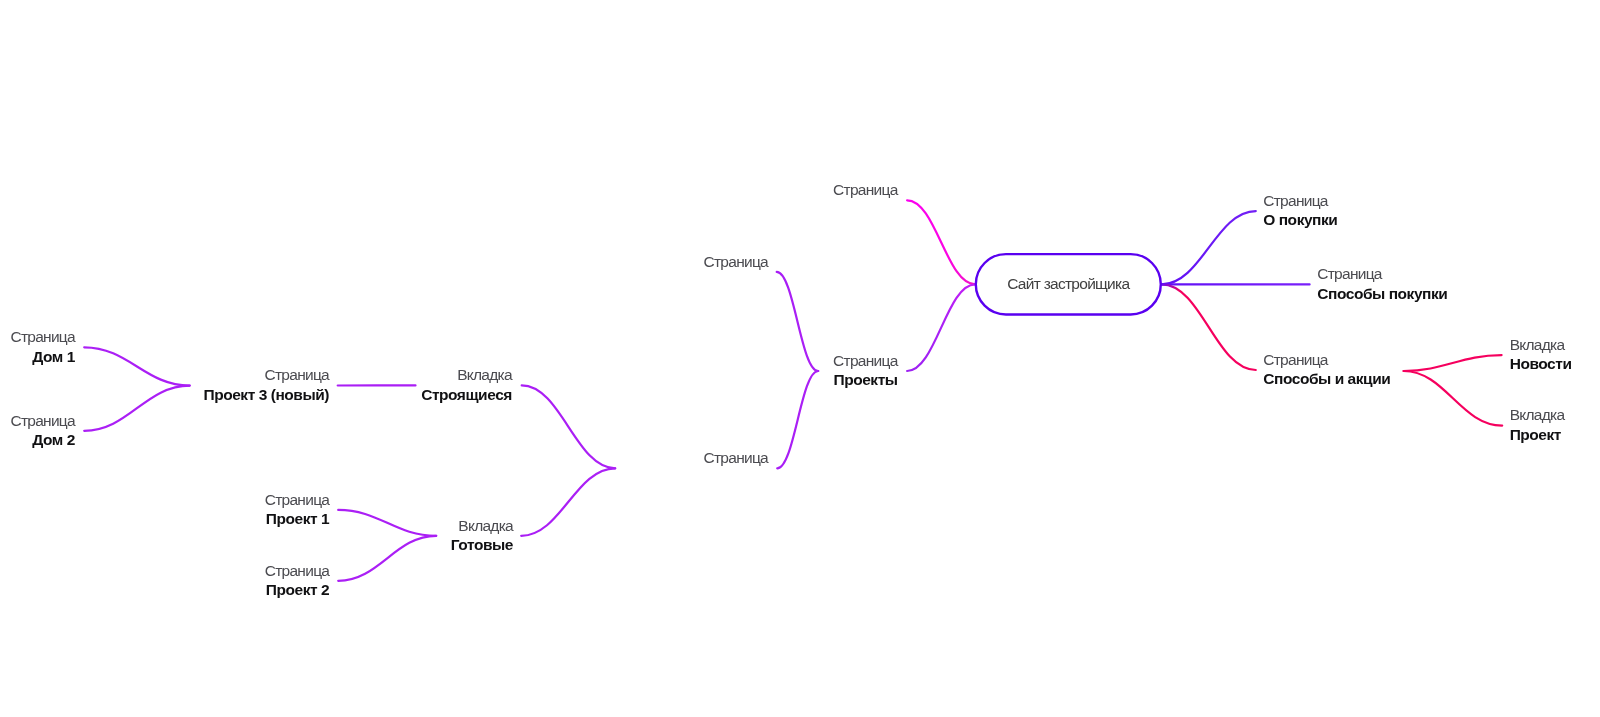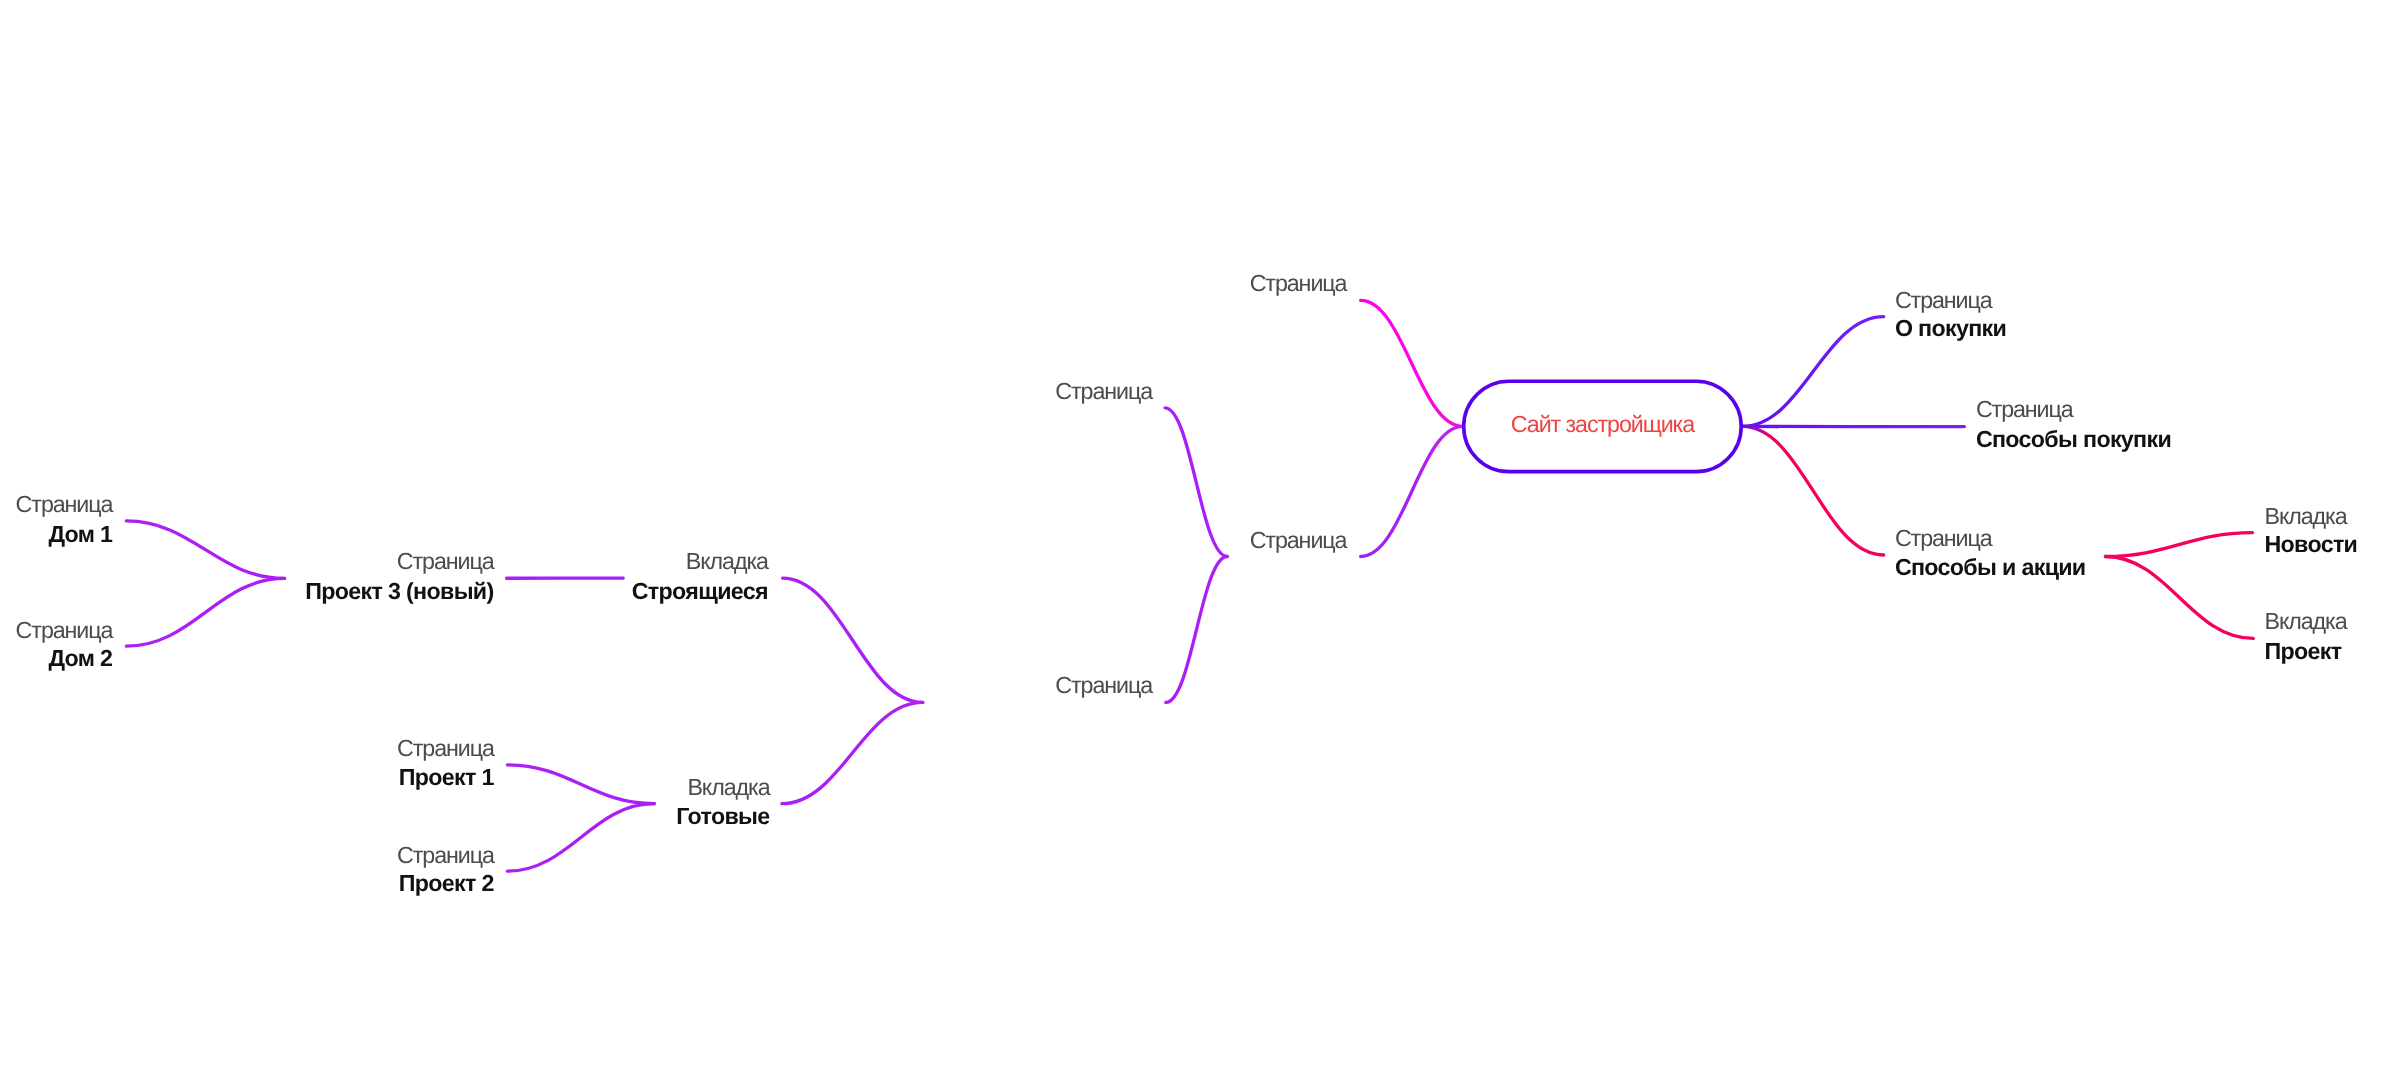--- a/index.html
+++ b/index.html
@@ -145,30 +145,31 @@
       <path fill="none" stroke-linecap="round" d="M436.2 535.8 C395.03999999999996 535.8,379.36 580.8,338.2 580.8" stroke="url(#g-e-gotovye-p2)" stroke-width="2.2"></path>
       <path fill="none" stroke-linecap="round" d="M1161.7 284.3 C1201.222 284.3,1216.278 211.10000000000002,1255.8 211.10000000000002" stroke="url(#g-e-root-okomp)" stroke-width="2.2"></path>
       <path fill="none" stroke-linecap="round" d="M1161.7 284.3 C1223.818 284.3,1247.4820000000002 284.40000000000003,1309.6000000000001 284.40000000000003" stroke="url(#g-e-root-sposoby)" stroke-width="2.2"></path>
       <path fill="none" stroke-linecap="round" d="M1161.7 284.3 C1201.222 284.3,1216.278 370,1255.8 370" stroke="url(#g-e-root-novakc)" stroke-width="2.2"></path>
       <path fill="none" stroke-linecap="round" d="M1403.6000000000001 371 C1444.7600000000002 371,1460.44 355.1,1501.6000000000001 355.1" stroke="url(#g-e-novakc-novosti)" stroke-width="2.2"></path>
       <path fill="none" stroke-linecap="round" d="M1403.6000000000001 371 C1445.0120000000002 371,1460.788 425.6,1502.2 425.6" stroke="url(#g-e-novakc-akcii)" stroke-width="2.2"></path>
     </g>
     <rect id="root-rect" fill="#ffffff" x="975.8000000000001" y="254.14999999999998" width="185" height="60.300000000000004" rx="30.150000000000002" ry="30.150000000000002" stroke="#5a00f0" stroke-width="2.4"></rect>
   </svg>
 
-  <div class="root-node" id="root-node" style="left: 974.6px; top: 252.95px; width: 187.4px; height: 62.7px; color: #ef4444;">
+  <div class="root-node" id="root-node" style="left: 974.6px; top: 252.95px; width: 187.4px; height: 62.7px; color: #404040;">
     <span class="root-label">Сайт застройщика</span>
   </div>
 
   <div id="node-layer">
     <div class="node align-right" style="top: 180px; left: 297.6px; width: 600px;">
       <span class="kind">Страница</span>
     </div>
     <div class="node align-right" style="top: 350.7px; left: 297.6px; width: 600px;">
       <span class="kind">Страница</span>
+      <span class="name">Проекты</span>
     </div>
     <div class="node align-right" style="top: 251.6px; left: 168px; width: 600px;">
       <span class="kind">Страница</span>
     </div>
     <div class="node align-right" style="top: 448px; left: 168px; width: 600px;">
       <span class="kind">Страница</span>
     </div>
     <div class="node align-right" style="top: 365.1px; left: -88.1px; width: 600px;">
       <span class="kind">Вкладка</span>
       <span class="name">Строящиеся</span>

